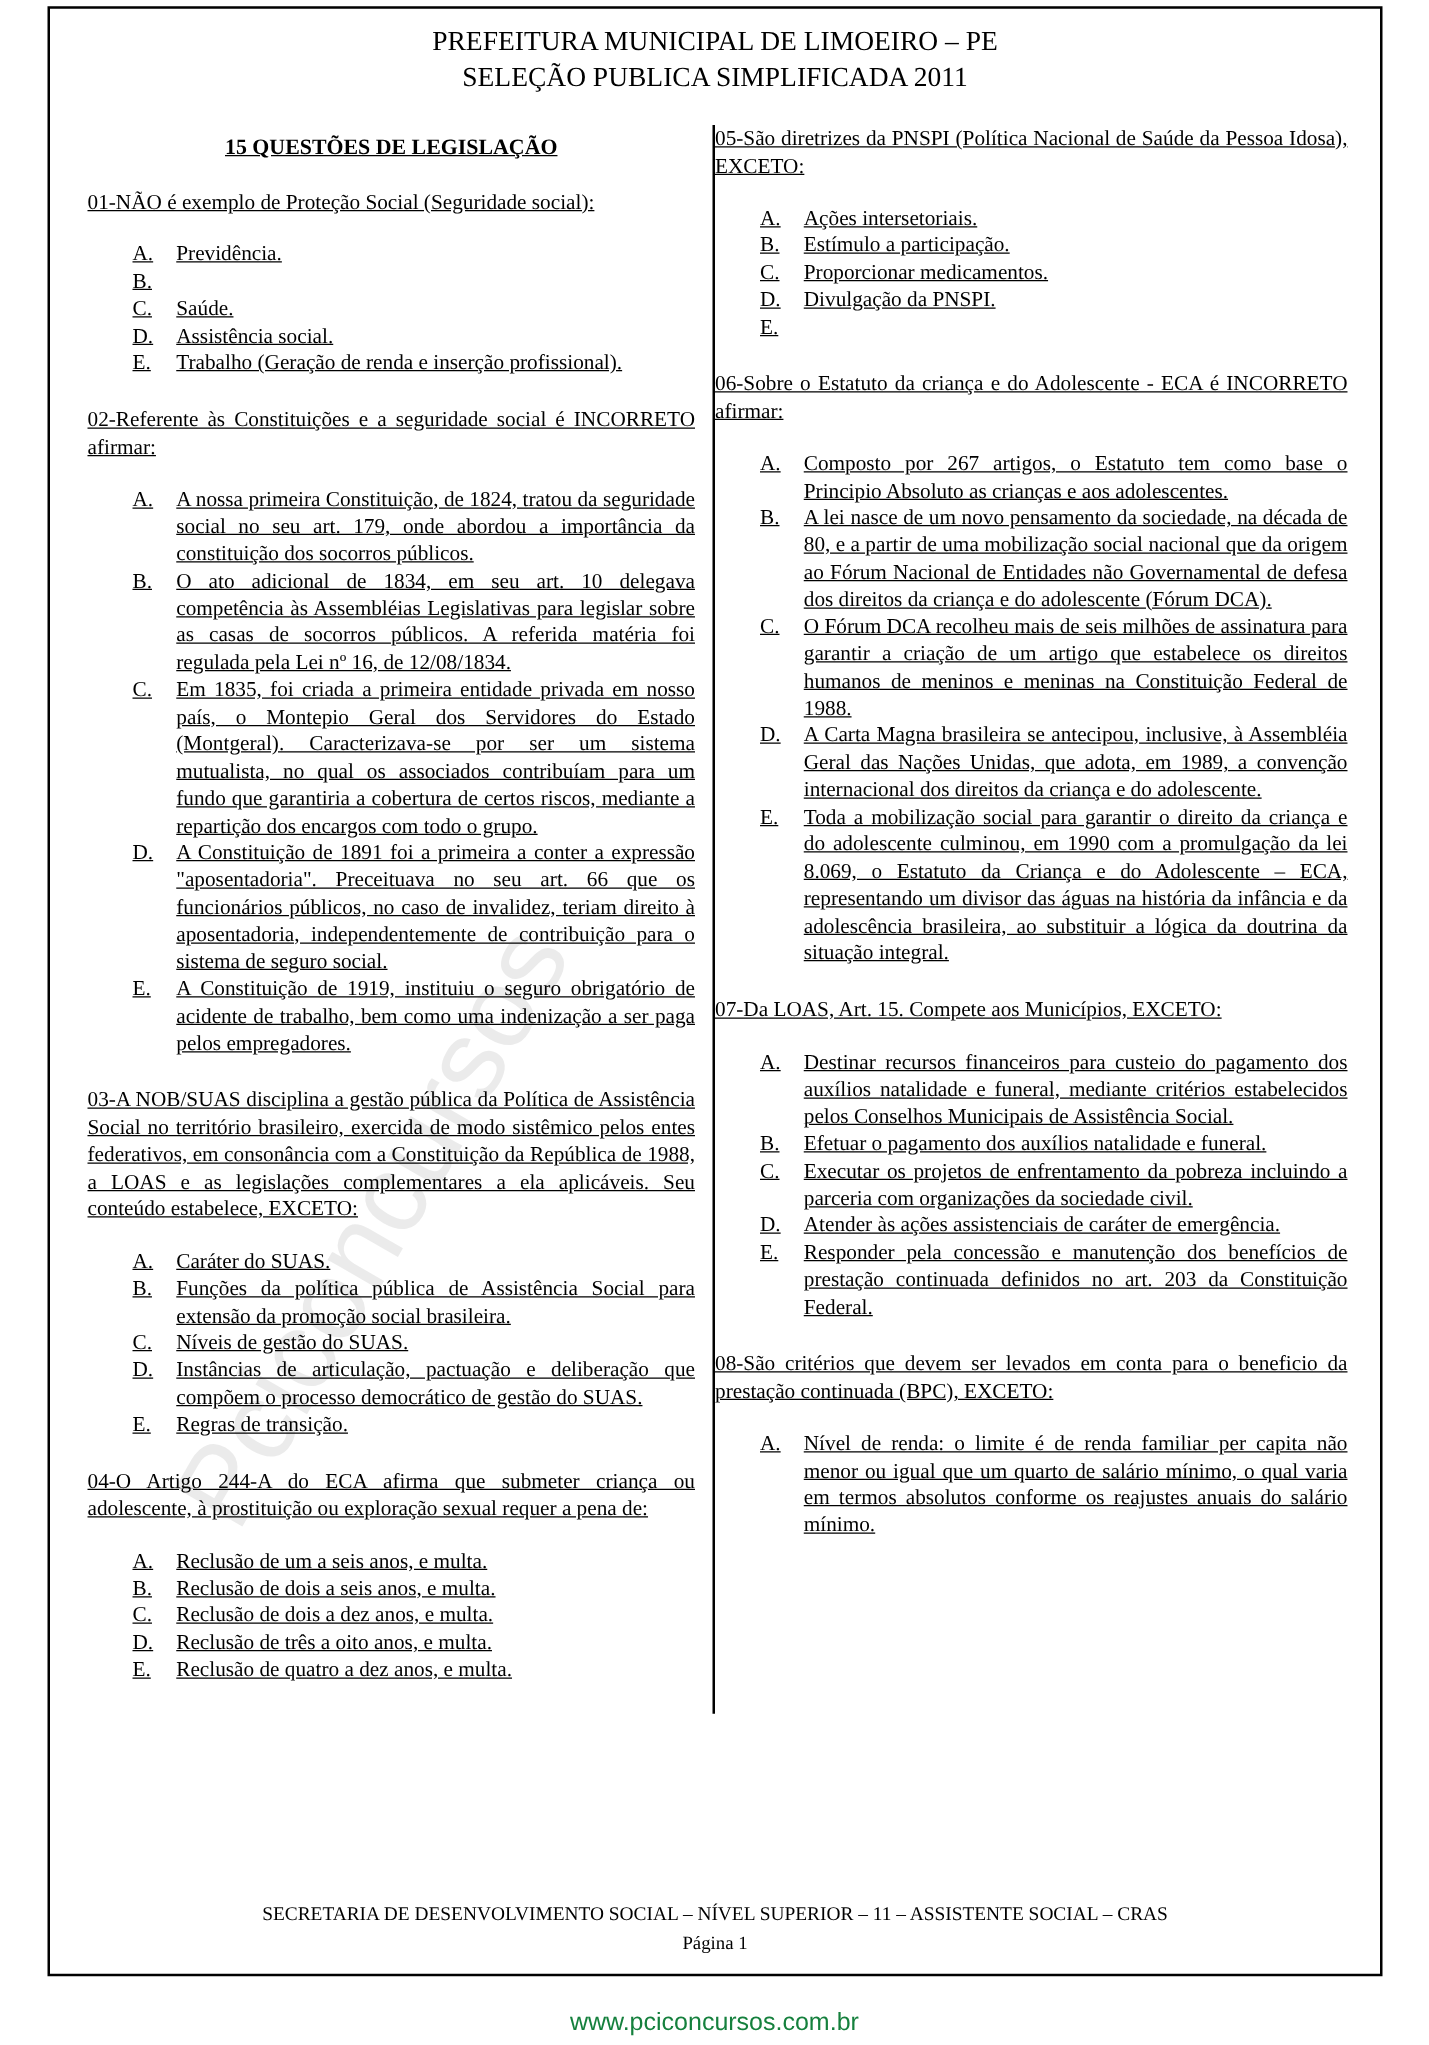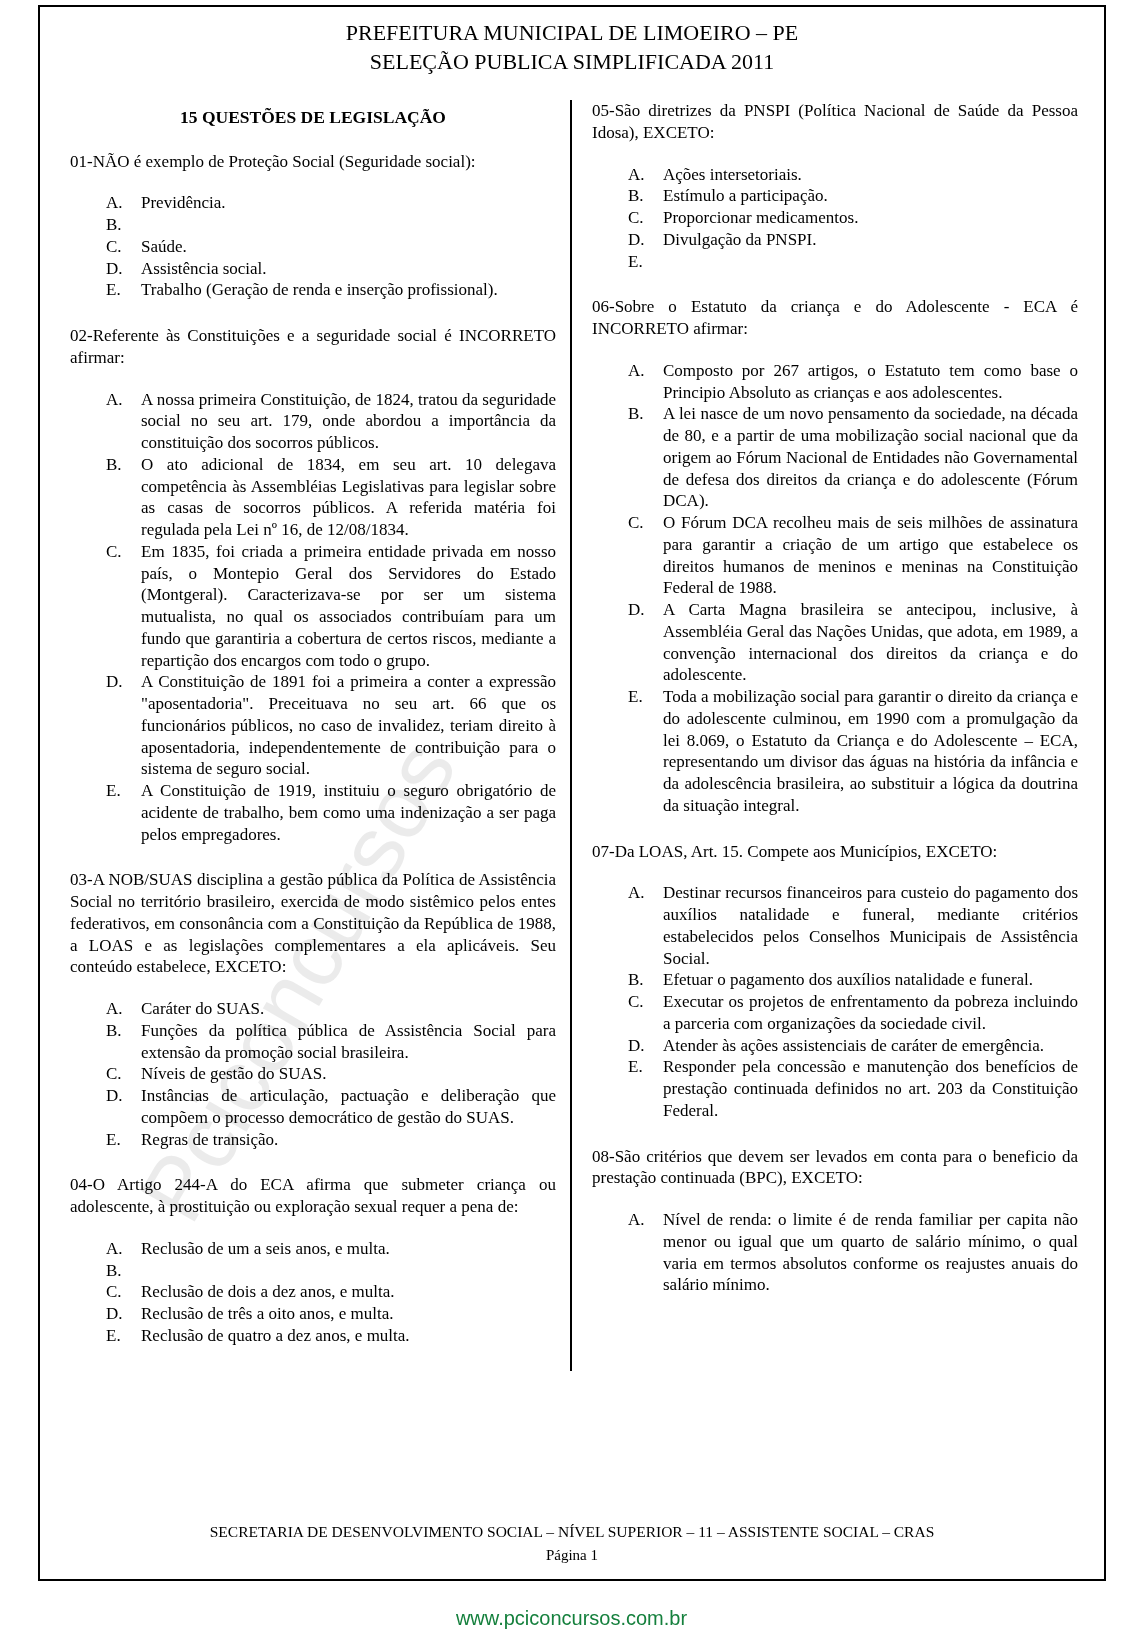--- a/index.html
+++ b/index.html
@@ -14,25 +14,25 @@
   }
   .frame {
     position: absolute;
     left: 38px; top: 5px;
     width: 1068px; height: 1576px;
     border: 2px solid #000;
     background: #fff;
     overflow: hidden;
   }
   .header { text-align: center; padding-top: 12px; font-size: 22px; line-height: 1.3; }
-  .content { display: flex; padding: 24px 26px 0 30px; position: relative; z-index: 2; }
+  .content { display: flex; padding: 24px 26px 0 30px; position: relative; z-index: 2; text-decoration: underline; }
   .col { font-size: 17px; line-height: 1.28; }
   .col-left { width: 500px; padding-right: 14px; }
   .divider { width: 2px; background: #000; align-self: stretch; }
-  .col-right { flex: 1; padding-left: 20px; }
+  .col-right { flex: 1; }
   .section-title { text-align: center; font-weight: bold; font-size: 17.5px; margin: 6px 0 22px 0; }
   .question { margin-bottom: 24px; }
   .stem { text-align: justify; margin: 0 0 20px 0; }
   .options { }
   .option { display: flex; padding-left: 36px; }
   .letter { flex: 0 0 35px; }
   .opt-text { flex: 1; text-align: justify; }
   .watermark {
     position: absolute;
     left: 80px; top: 1180px;
@@ -151,20 +151,21 @@
           </div>
           <div class="question">
             <div class="stem">04-O Artigo 244-A do ECA afirma que submeter criança ou adolescente, à prostituição ou exploração sexual requer a pena de:</div>
             <div class="options">
               <div class="option">
                 <span class="letter">A.</span>
                 <span class="opt-text">Reclusão de um a seis anos, e multa.</span>
               </div>
               <div class="option">
                 <span class="letter">B.</span>
+                <span class="opt-text">Reclusão de dois a seis anos, e multa.</span>
               </div>
               <div class="option">
                 <span class="letter">C.</span>
                 <span class="opt-text">Reclusão de dois a dez anos, e multa.</span>
               </div>
               <div class="option">
                 <span class="letter">D.</span>
                 <span class="opt-text">Reclusão de três a oito anos, e multa.</span>
               </div>
               <div class="option">

